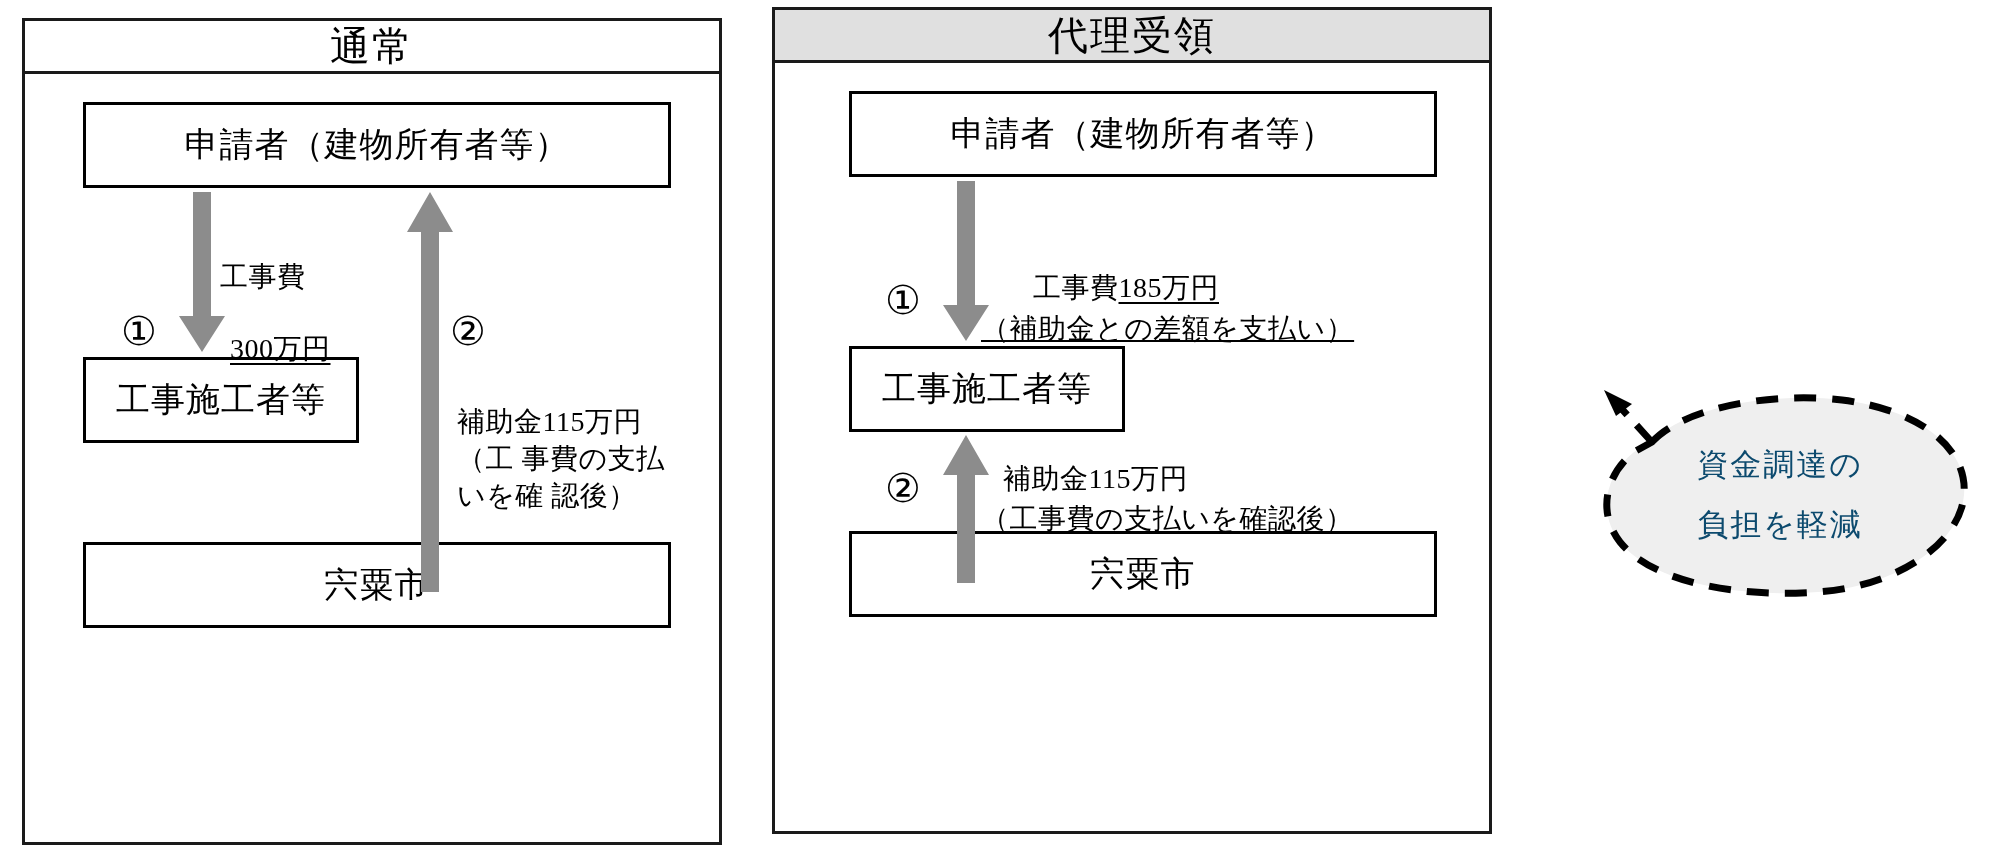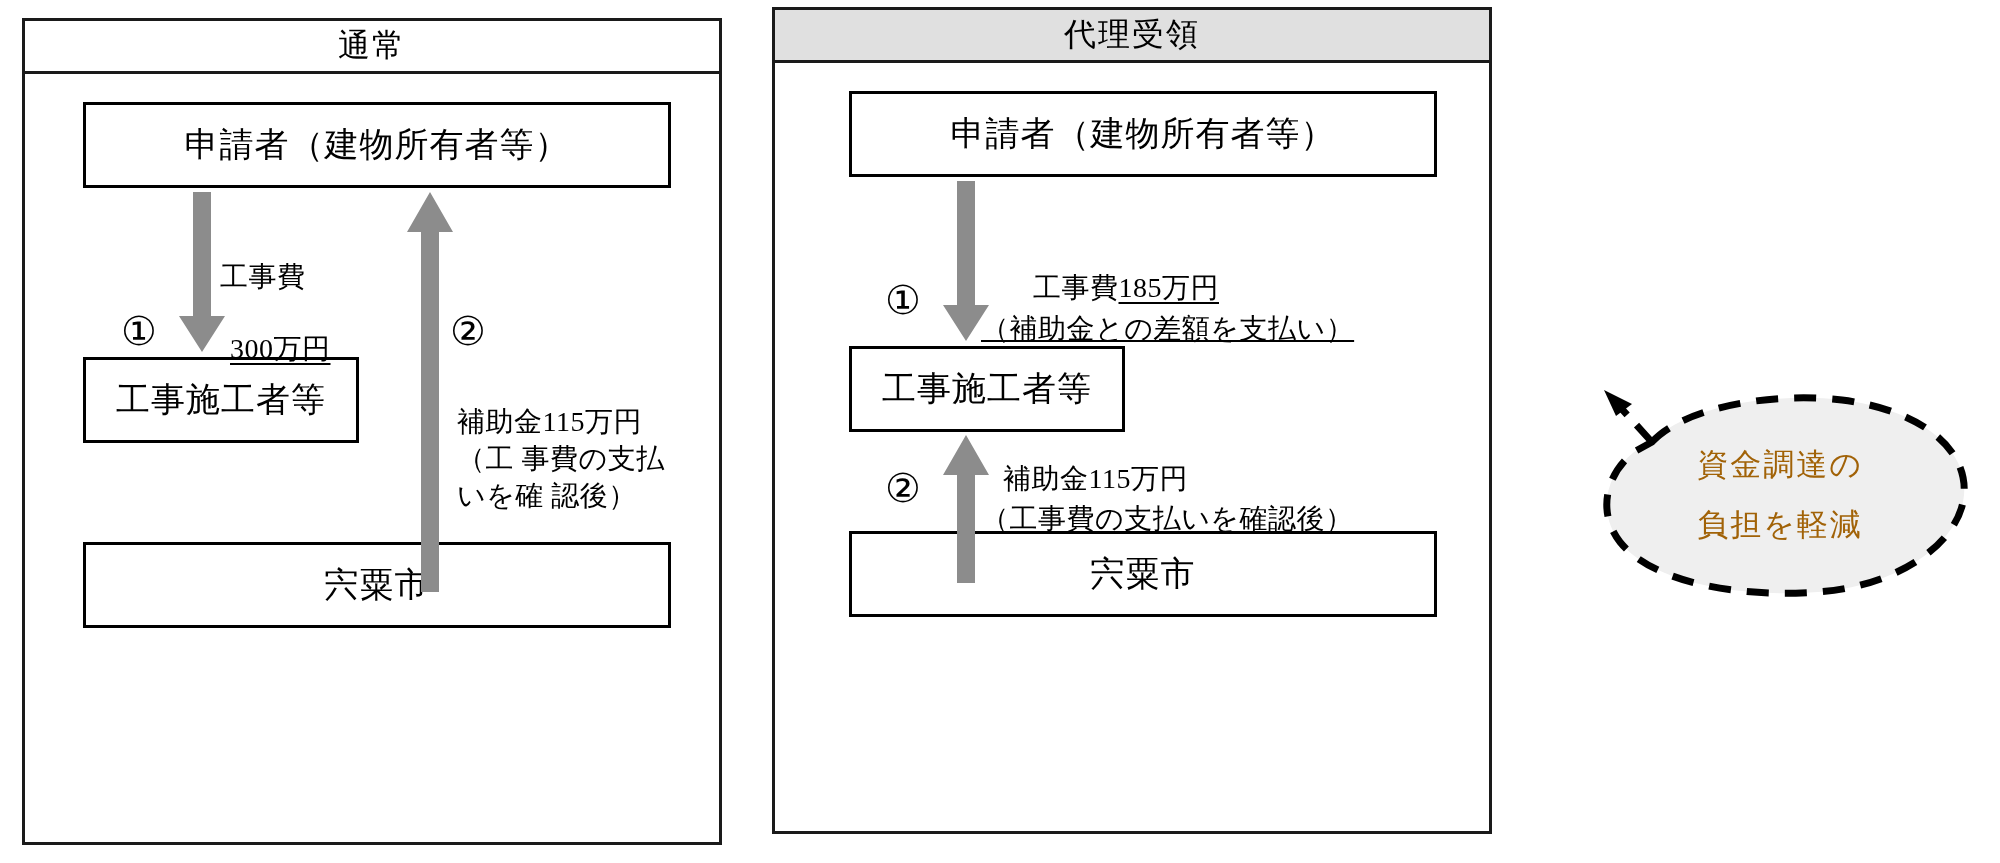--- a/index.html
+++ b/index.html
@@ -35,21 +35,21 @@
     position: absolute;
     left: 0;
     top: 0;
     right: 0;
     height: 53px;
     border-bottom: 3px solid #1a1a1a;
     box-sizing: border-box;
     display: flex;
     align-items: center;
     justify-content: center;
-    font-size: 32px;
+    font-size: 40px;
     letter-spacing: 2px;
   }
   .panel-header.shaded { background: #e0e0e0; }
   .panel-header.plain  { background: #ffffff; }
 
   .panel-body {
     position: absolute;
     left: 0;
     top: 53px;
     right: 0;
@@ -119,21 +119,21 @@
     top: 0;
     width: 380px;
     height: 210px;
     display: flex;
     flex-direction: column;
     align-items: center;
     justify-content: center;
     gap: 18px;
     font-size: 31px;
     letter-spacing: 2px;
-    color: #a16207;
+    color: #0c4a6e;
   }
 </style>
 </head>
 <body>
 
 <div class="canvas">
 
   <div class="panel panel-left">
 
     <div class="panel-header plain">通常</div>

